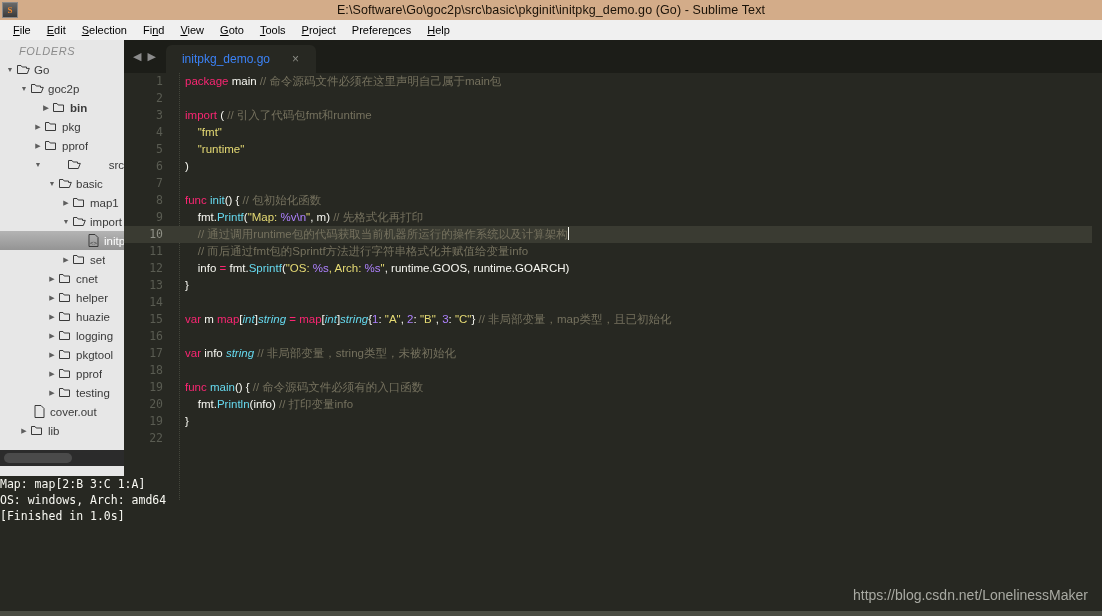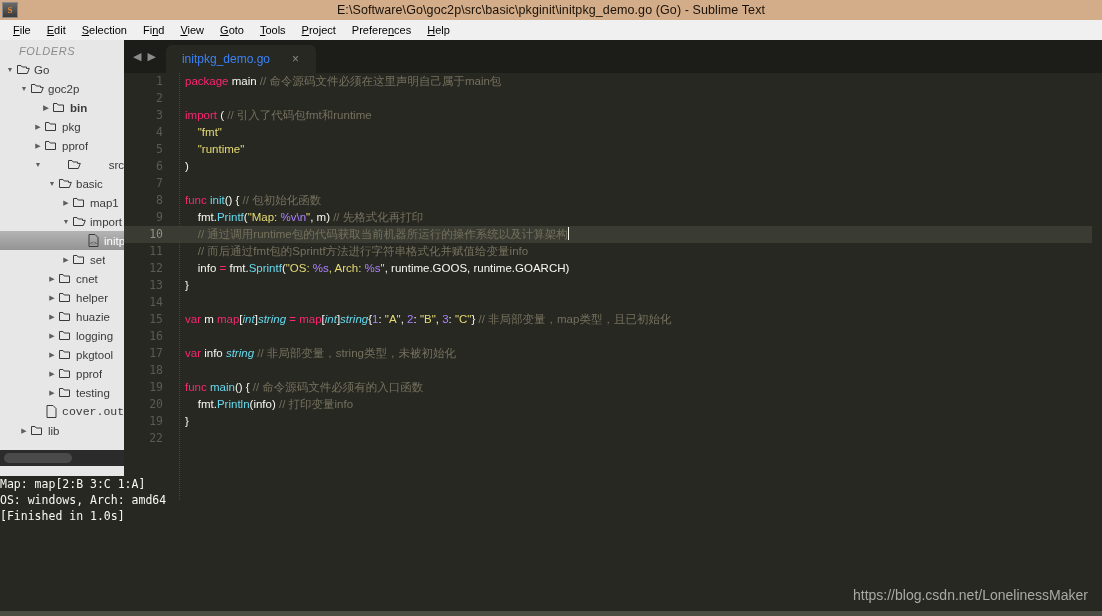--- a/index.html
+++ b/index.html
@@ -359,21 +359,21 @@
         </div>
         <div class="tree-row" style="padding-left: 46px;">
           <span class="arrow closed"></span>
           <span class="ficon">
             <svg width="13" height="11" viewBox="0 0 13 11">
               <path d="M0.5 9.5 L0.5 1.5 L4 1.5 L5.2 3 L10.5 3 L10.5 9.5 Z" fill="none" stroke="#3a3a3a" stroke-width="1"></path>
             </svg>
           </span>
           <span class="tree-label">testing</span>
         </div>
-        <div class="tree-row" style="padding-left: 32px; font-family: Liberation Mono, monospace;">
+        <div class="tree-row" style="padding-left: 20px;">
           <span class="arrow none"></span>
           <span class="ficon">
             <svg width="11" height="13" viewBox="0 0 11 13">
               <path d="M1 0.5 L7 0.5 L10 3.5 L10 12.5 L1 12.5 Z" fill="none" stroke="#3a3a3a" stroke-width="1"></path>
             </svg>
           </span>
           <span class="tree-label">cover.out</span>
         </div>
         <div class="tree-row" style="padding-left: 18px;">
           <span class="arrow closed"></span>

